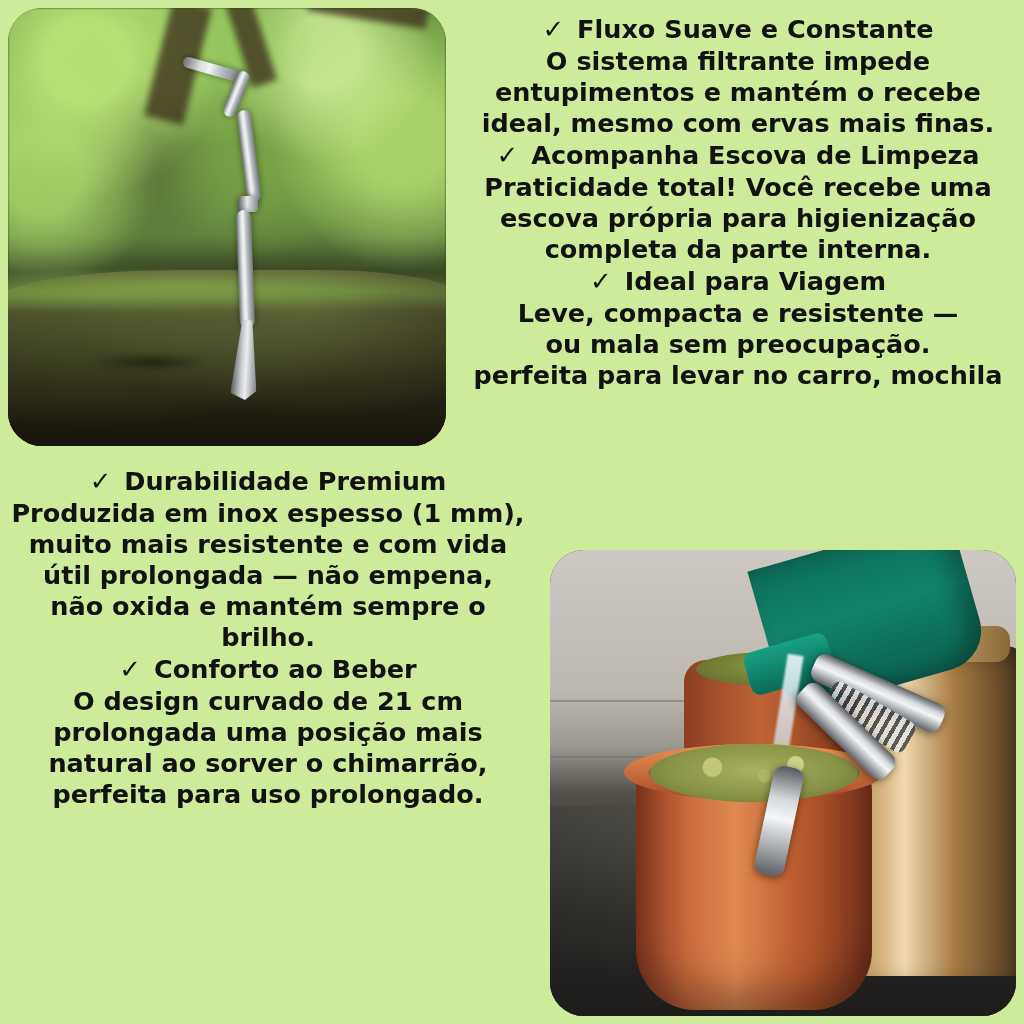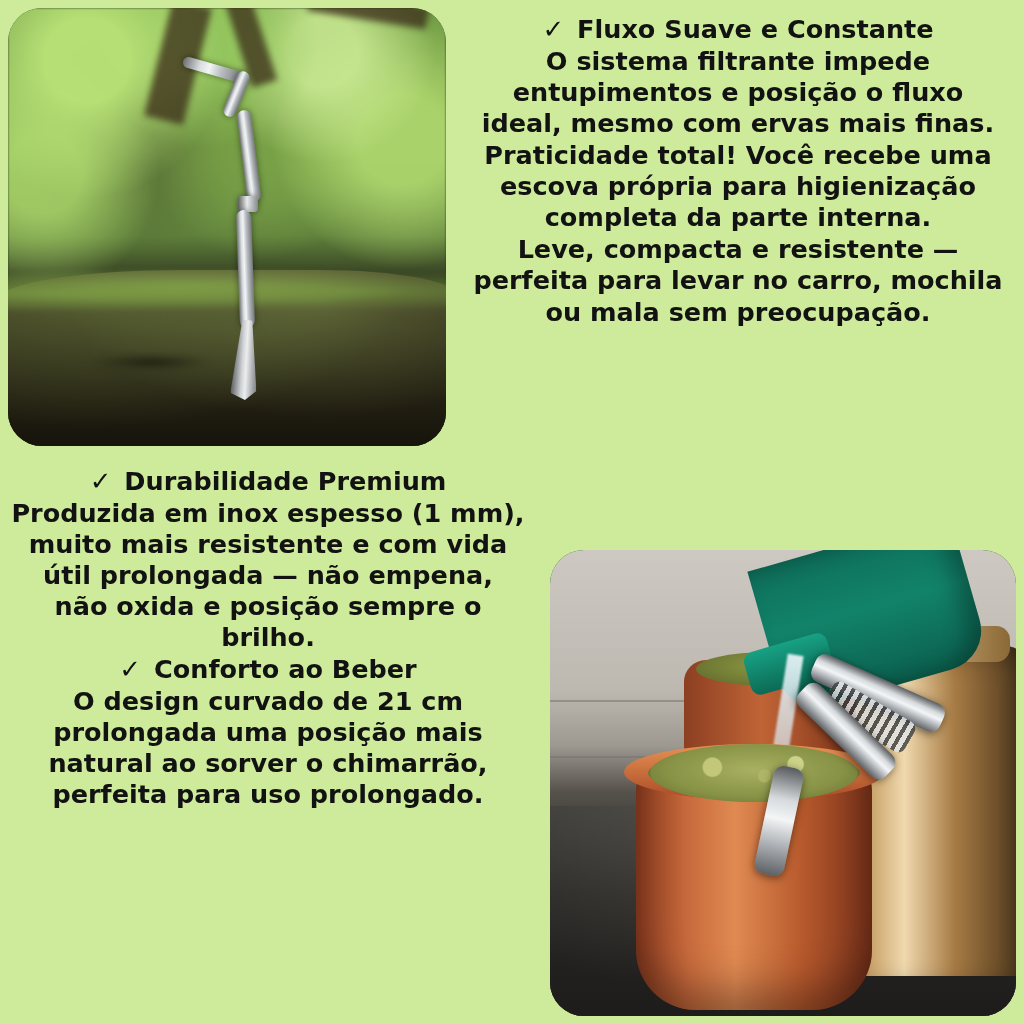--- a/index.html
+++ b/index.html
@@ -338,48 +338,56 @@
   </div>
 
   <div class="text-block" id="text-right">
 
     <p class="feature">
       <span class="feature-title">
         <span class="check">✓</span>
         <span>Fluxo Suave e Constante</span>
       </span>
       <span class="feature-body">O sistema filtrante impede</span>
-      <span class="feature-body">entupimentos e posição o fluxo</span>
+      <span class="feature-body">entupimentos e mantém o recebe</span>
       <span class="feature-body">ideal, mesmo com ervas mais finas.</span>
     </p>
 
     <p class="feature">
+      <span class="feature-title">
+        <span class="check">✓</span>
+        <span>Acompanha Escova de Limpeza</span>
+      </span>
       <span class="feature-body">Praticidade total! Você recebe uma</span>
       <span class="feature-body">escova própria para higienização</span>
       <span class="feature-body">completa da parte interna.</span>
     </p>
 
     <p class="feature">
+      <span class="feature-title">
+        <span class="check">✓</span>
+        <span>Ideal para Viagem</span>
+      </span>
       <span class="feature-body">Leve, compacta e resistente —</span>
+      <span class="feature-body">ou mala sem preocupação.</span>
       <span class="feature-body">perfeita para levar no carro, mochila</span>
-      <span class="feature-body">ou mala sem preocupação.</span>
     </p>
   </div>
 
   <div class="text-block" id="text-left">
 
     <p class="feature">
       <span class="feature-title">
         <span class="check">✓</span>
         <span>Durabilidade Premium</span>
       </span>
       <span class="feature-body">Produzida em inox espesso (1 mm),</span>
       <span class="feature-body">muito mais resistente e com vida</span>
       <span class="feature-body">útil prolongada — não empena,</span>
-      <span class="feature-body">não oxida e posição sempre o</span>
+      <span class="feature-body">não oxida e mantém sempre o</span>
       <span class="feature-body">brilho.</span>
     </p>
 
     <p class="feature">
       <span class="feature-title">
         <span class="check">✓</span>
         <span>Conforto ao Beber</span>
       </span>
       <span class="feature-body">O design curvado de 21 cm</span>
       <span class="feature-body">prolongada uma posição mais</span>

